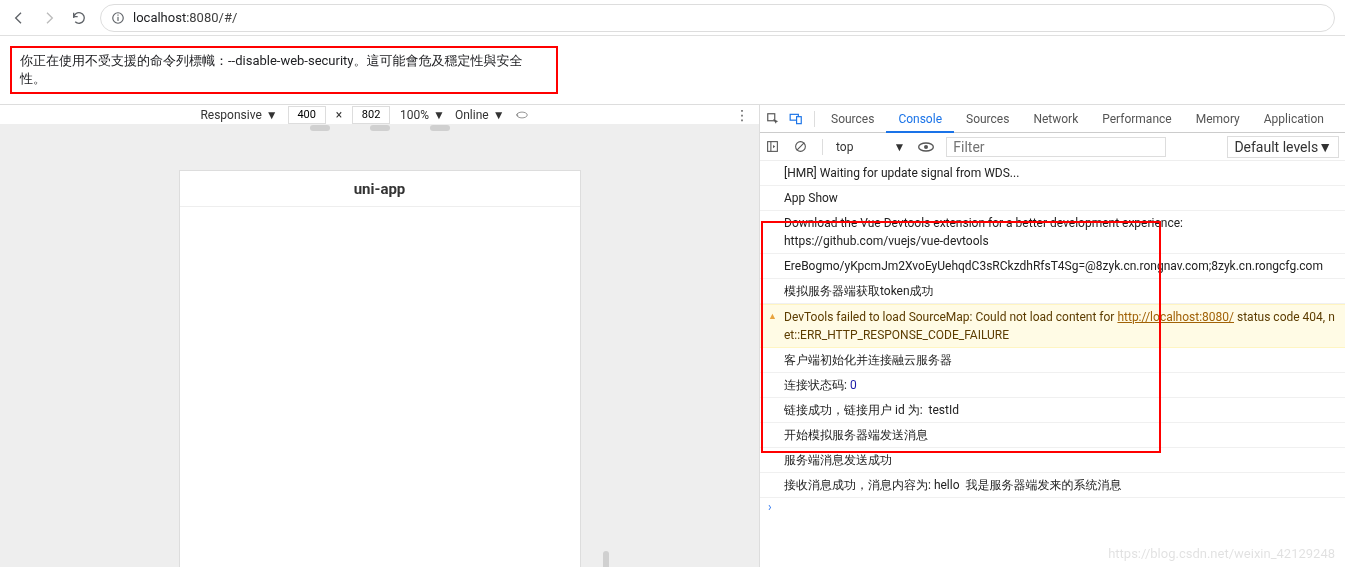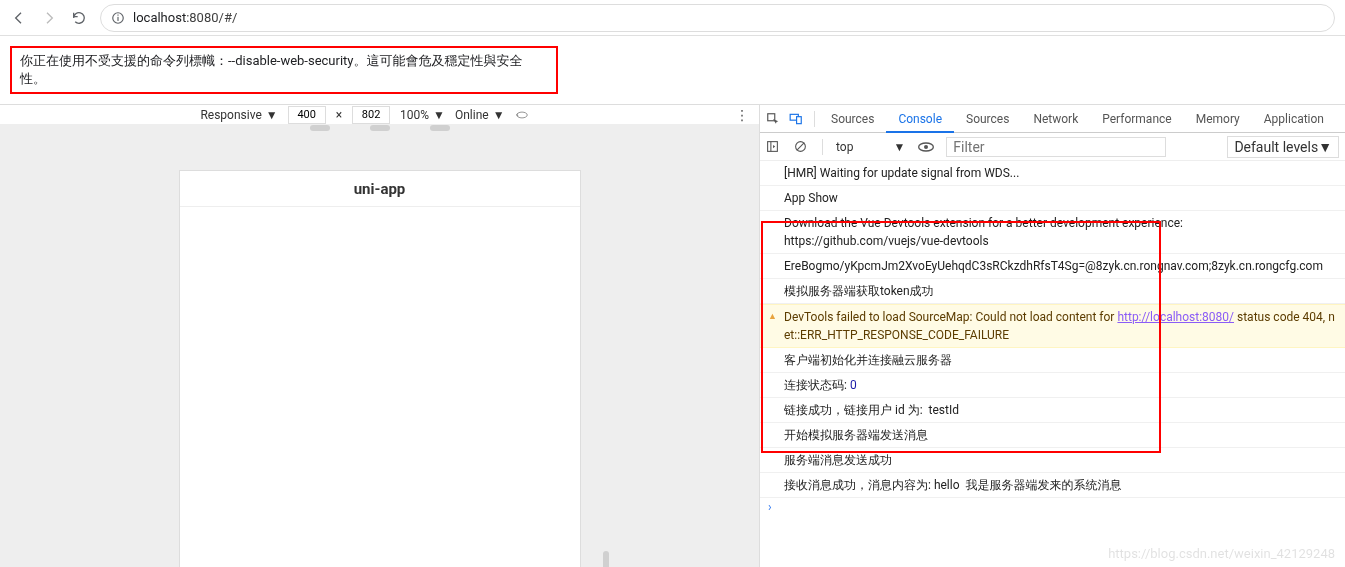--- a/index.html
+++ b/index.html
@@ -48,21 +48,21 @@
 .dt-filterbar .icn { width: 20px; text-align: center; color: #555; }
 .context-select { display: flex; align-items: center; gap: 40px; border: 1px solid transparent; padding: 0 4px; }
 .filter-input { width: 220px; height: 20px; border: 1px solid #ddd; padding: 0 6px; font-size: 14px; }
 .levels-select { border: 1px solid #ddd; padding: 2px 6px; font-size: 14px; margin-left: auto; display:flex; align-items:flex-start; gap:0; }
 
 .console-output { flex: 1; overflow: hidden; font-family: Menlo, Consolas, monospace; font-size: 12px; color: #222; position: relative; }
 .console-line { padding: 3px 8px 3px 24px; border-bottom: 1px solid #f0f0f0; line-height: 1.5; white-space: pre-wrap; word-break: break-all; }
 .console-line .num { color: #1a1aa6; }
 .console-line.warn { background: #fffbe5; color: #5c3c00; border-top:1px solid #fff5c2; border-bottom:1px solid #fff5c2; position: relative; }
 .console-line.warn::before { content:"▲"; position:absolute; left:8px; color:#e8a33d; font-size:9px; top:5px; }
-.console-line a { color: #8b5cf6; text-decoration: underline; }
+.console-line a { color: #a16207; text-decoration: underline; }
 .caret-line { padding: 2px 8px; color: #367cf1; }
 
 .console-highlight-box { position:absolute; border:2px solid red; pointer-events:none; top:60px; left:1px; width:400px; height:232px; }
 
 .watermark { position: absolute; right: 10px; bottom: 6px; font-size: 13px; color: rgba(0,0,0,0.12); }
 svg { display: block; }
 </style>
 </head>
 <body>
 

